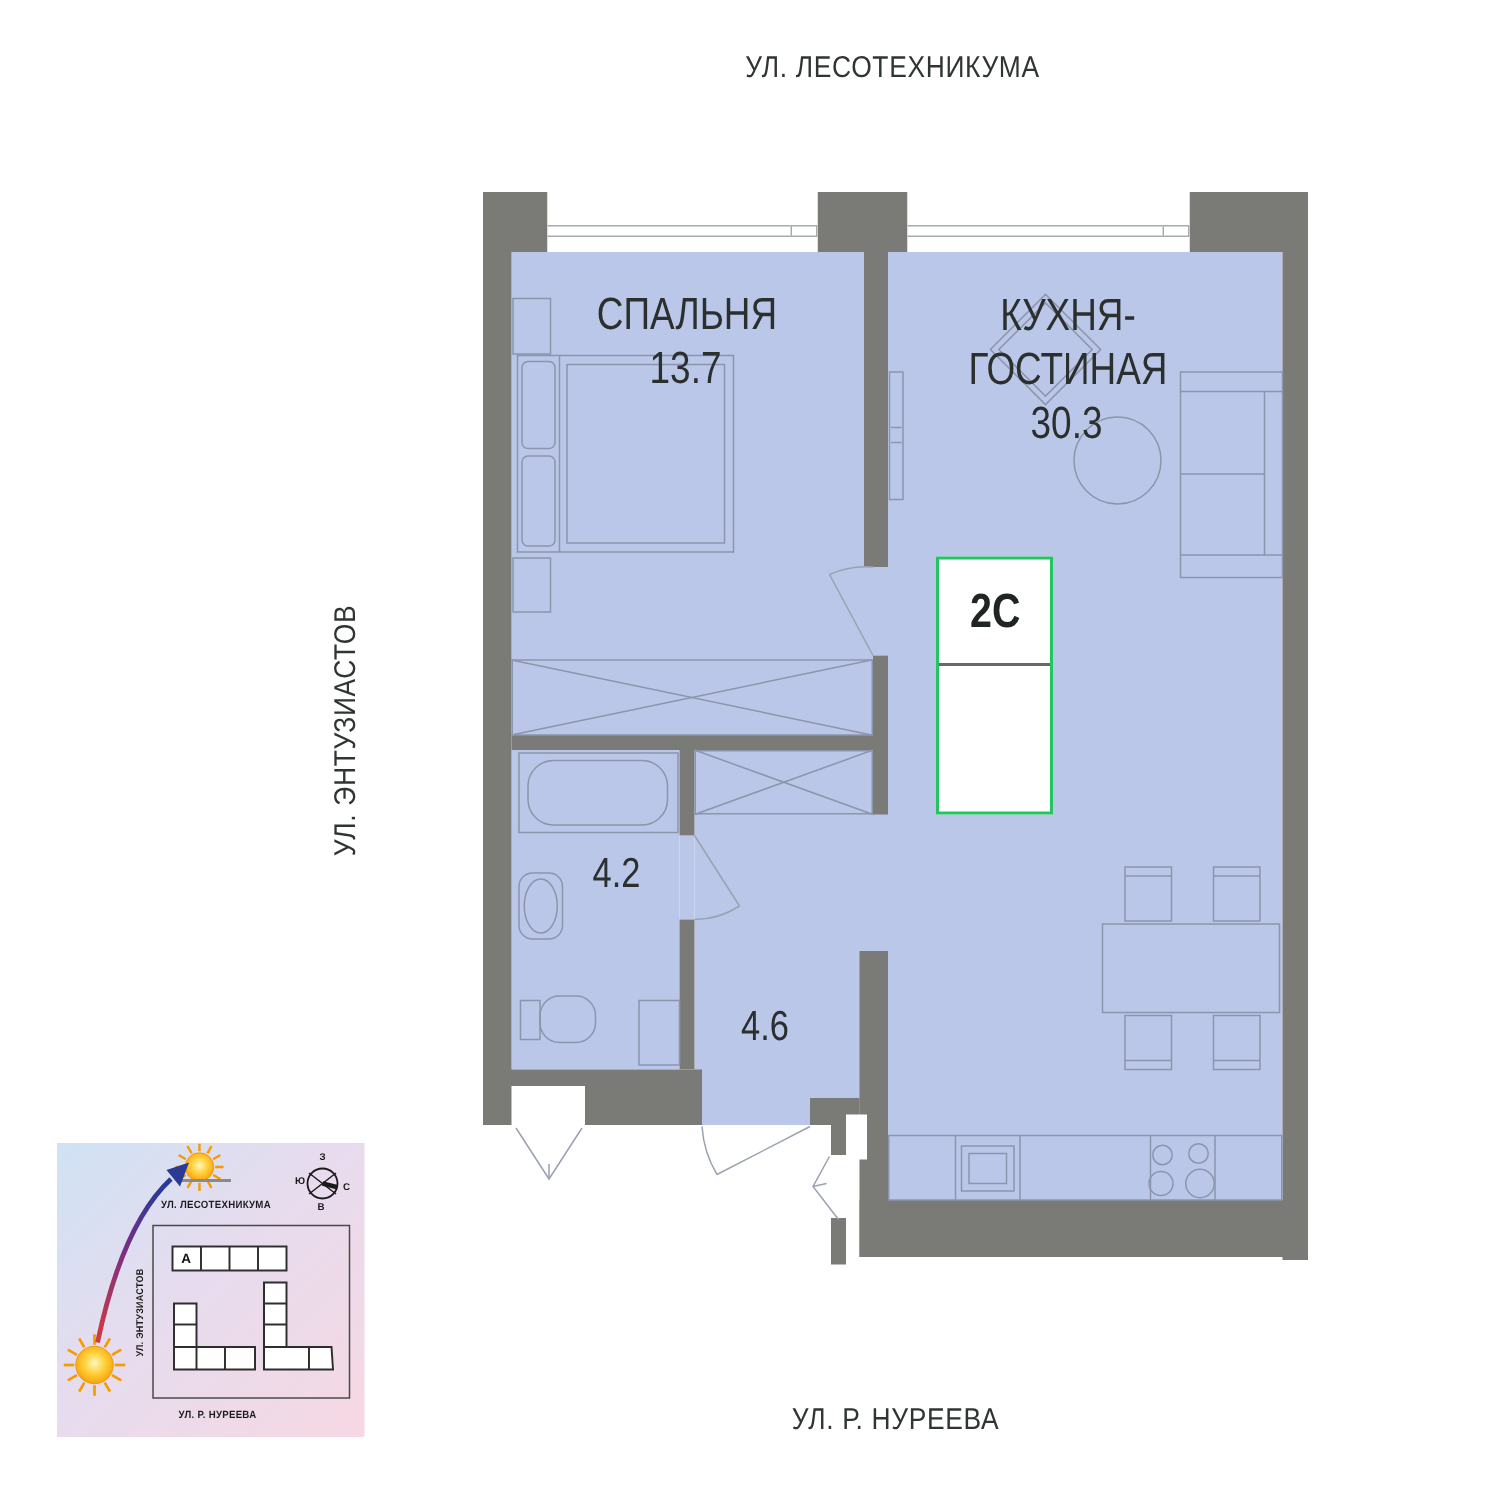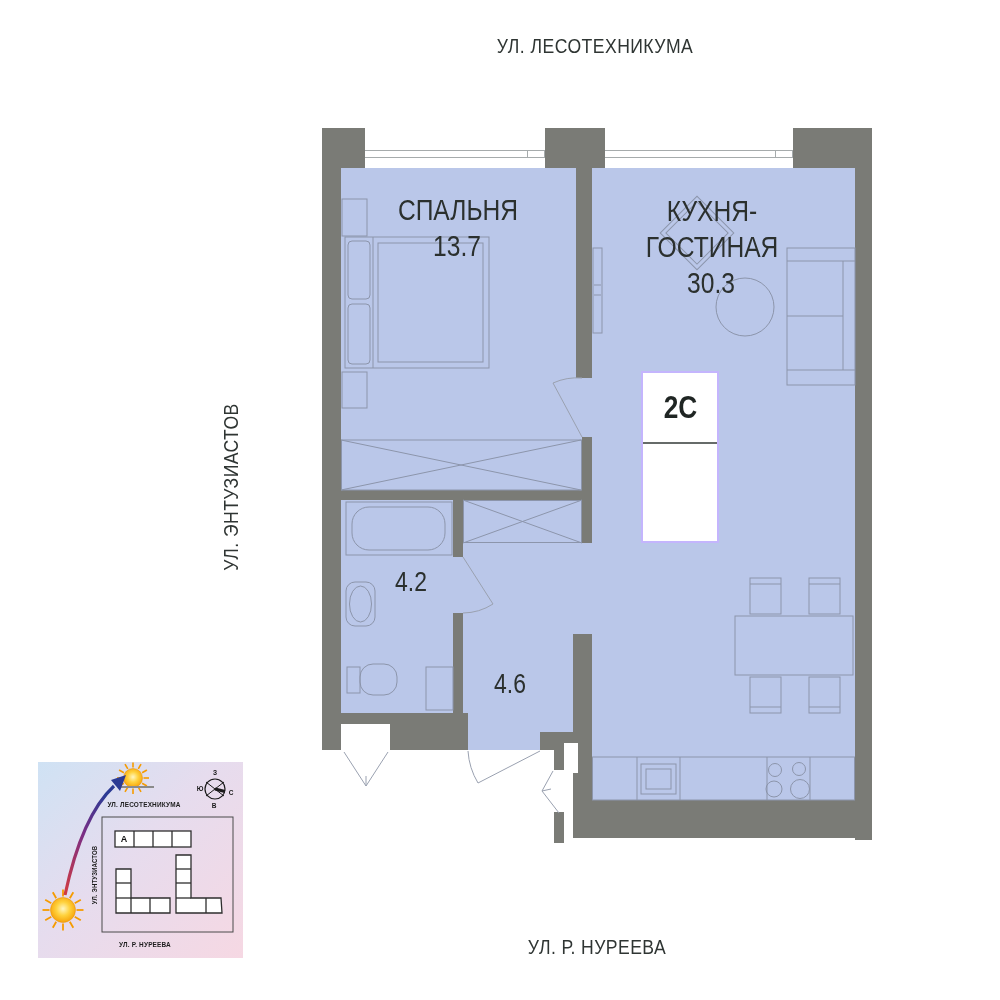--- a/index.html
+++ b/index.html
@@ -17,22 +17,22 @@
   .niche{position:absolute;background:#ffffff;}
   .win{position:absolute;background:#ffffff;}
   .winline{position:absolute;height:1px;background:#a6abac;}
   .wintick{position:absolute;background:#fff;border:1px solid #a6abac;box-sizing:border-box;}
   svg.overlay{position:absolute;left:0;top:0;pointer-events:none;}
   .lbl{position:absolute;color:var(--text);white-space:nowrap;font-size:30px;
        transform:translate(-50%,-50%) scaleX(0.82);}
   .street{position:absolute;color:#2f3533;white-space:nowrap;font-size:20px;letter-spacing:.5px;
        transform:translate(-50%,-50%) scaleX(0.88);}
   .street.rot{transform:translate(-50%,-50%) rotate(-90deg) scaleX(0.88);}
-  .infobox{position:absolute;left:641px;top:371px;width:78px;height:172px;background:#fff;
-       border:2px solid #c4b5fd;box-sizing:border-box;display:flex;flex-direction:column;}
+  .infobox{position:absolute;left:624px;top:371px;width:78px;height:172px;background:#fff;
+       border:2px solid #22c55e;box-sizing:border-box;display:flex;flex-direction:column;}
   .infobox .type{height:69px;display:flex;align-items:center;justify-content:center;
        border-bottom:2px solid #666b69;font-weight:bold;font-size:32px;color:#1f2523;}
   .infobox .areas{flex:1;display:flex;flex-direction:column;align-items:center;justify-content:center;
        gap:4px;font-size:30px;color:#2b302e;}
   .condense{display:inline-block;transform:scaleX(0.82);white-space:nowrap;}
   
   .minimap{position:absolute;left:38px;top:762px;width:205px;height:196px;
        background:linear-gradient(135deg,#cfe2f4 0%,#e6dcee 45%,#f6d8e3 100%);}
   .mm-lbl{position:absolute;font-weight:bold;color:#1d1d1d;white-space:nowrap;font-size:7px;
        letter-spacing:.2px;transform:translate(-50%,-50%) scaleX(0.92);}

